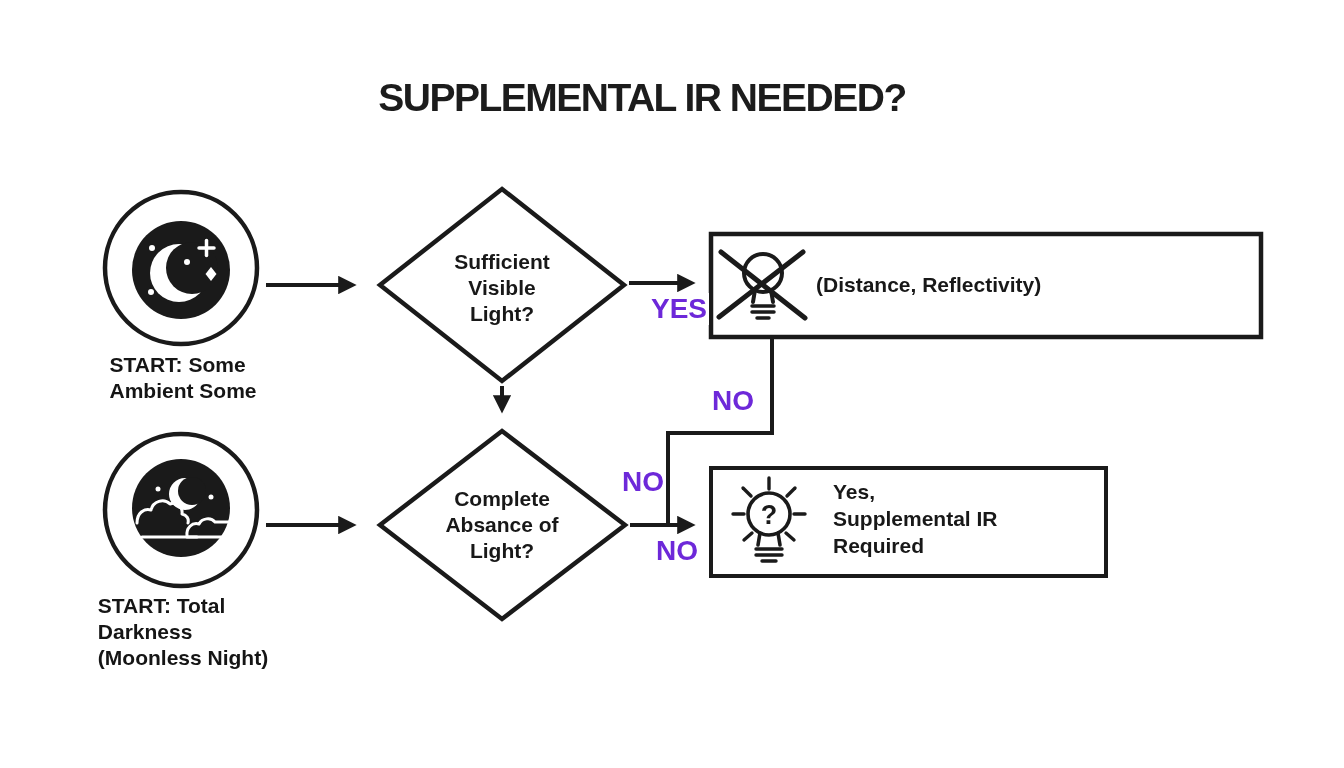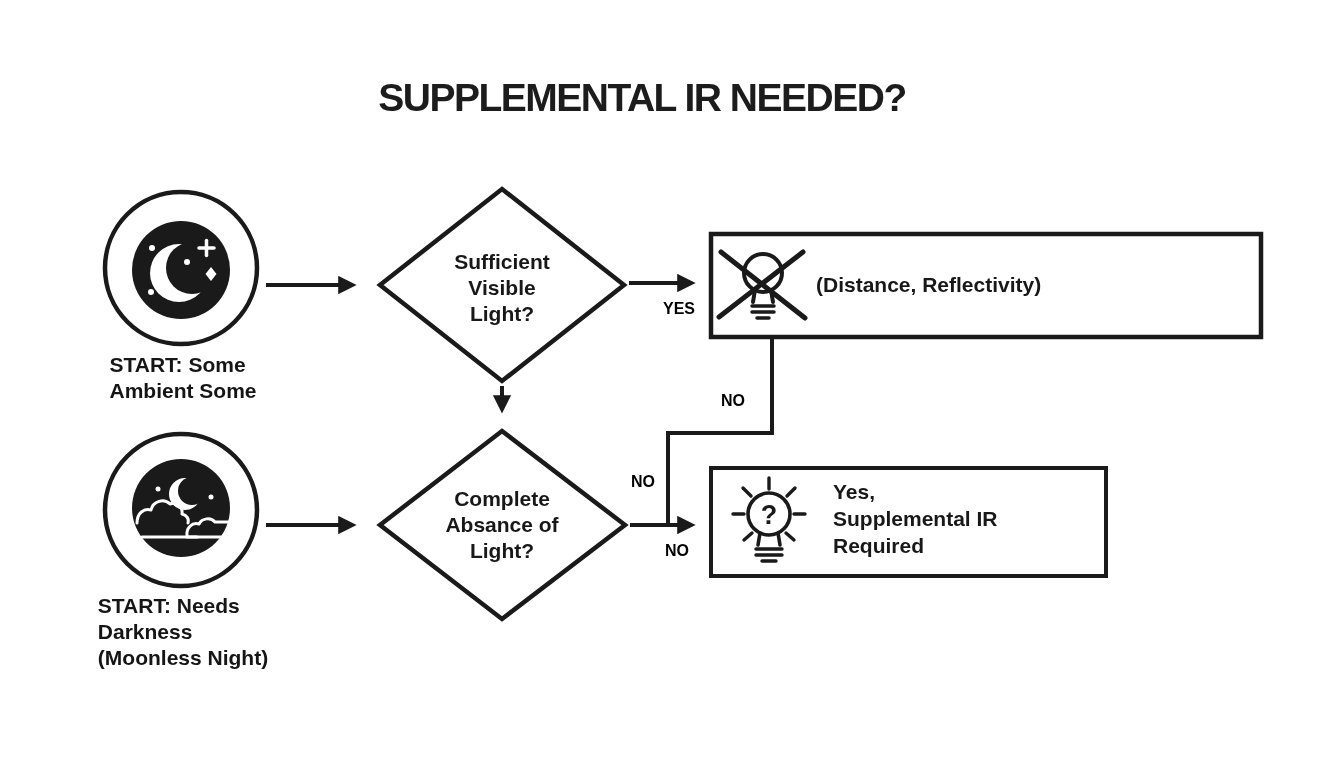--- a/index.html
+++ b/index.html
@@ -30,23 +30,23 @@
     font-weight:700;font-size:21px;line-height:27px;
     text-align:left;transform:translate(0,-50%);
     color:#181818;
   }
   .start-label{
     font-weight:700;font-size:21px;line-height:26px;
     text-align:left;transform:translate(-50%,0);
     color:#151515;
   }
   .edge-label{
-    font-weight:700;font-size:16px;
+    font-weight:700;font-size:28px;
     transform:translate(-50%,-50%);
-    color:#000000;background:#ffffff;padding:0 2px;text-align:right;
+    color:#6d28d9;background:#ffffff;padding:0 2px;text-align:right;
   }
 </style>
 </head>
 <body>
 
 <div id="canvas">
 
   <svg class="layer" viewBox="0 0 1344 768">
     <defs>
       <marker id="arr" viewBox="0 0 10 10" refX="7.5" refY="5" markerWidth="4.6" markerHeight="4.6" orient="auto-start-reverse">
@@ -134,21 +134,21 @@
     </g>
   </svg>
 
   <div id="title" class="abs">SUPPLEMENTAL IR NEEDED?</div>
 
   <div class="abs start-label" style="left:183px;top:352px;">
     <div>START: Some</div>
     <div>Ambient Some</div>
   </div>
   <div class="abs start-label" style="left:183px;top:593px;">
-    <div>START: Needs</div>
+    <div>START: Total</div>
     <div>Darkness</div>
     <div>(Moonless Night)</div>
   </div>
 
   <div class="abs node-text" style="left:502px;top:288px;">
     <div>Sufficient</div>
     <div>Visible</div>
     <div>Light?</div>
   </div>
   <div class="abs node-text" style="left:502px;top:525px;">

